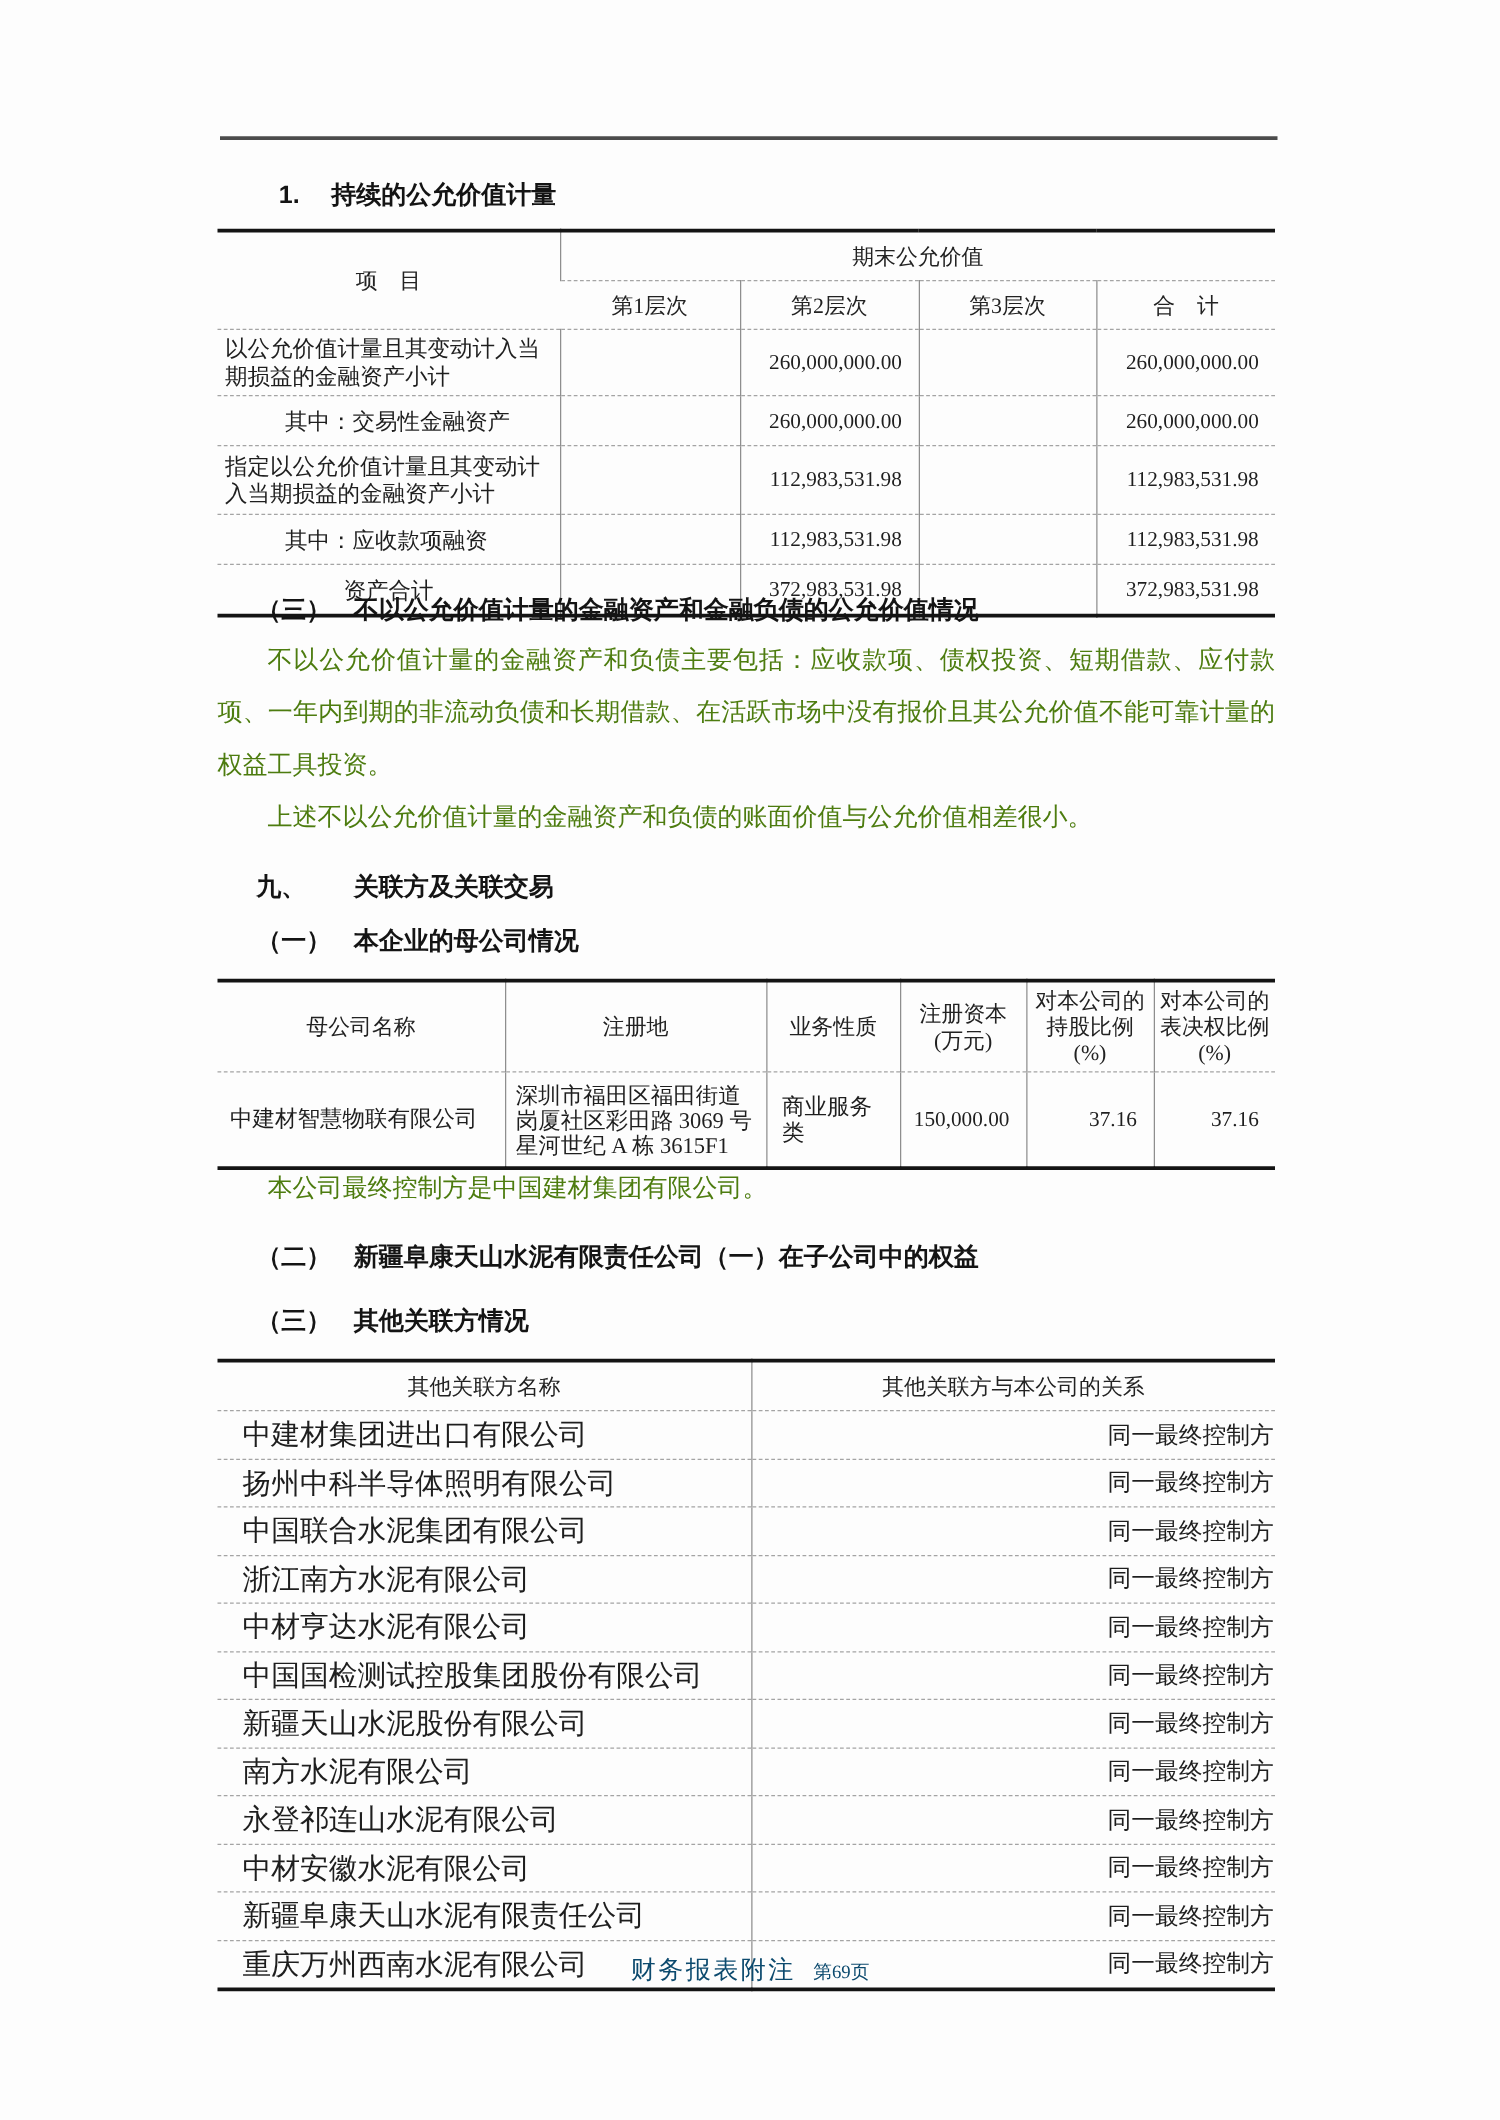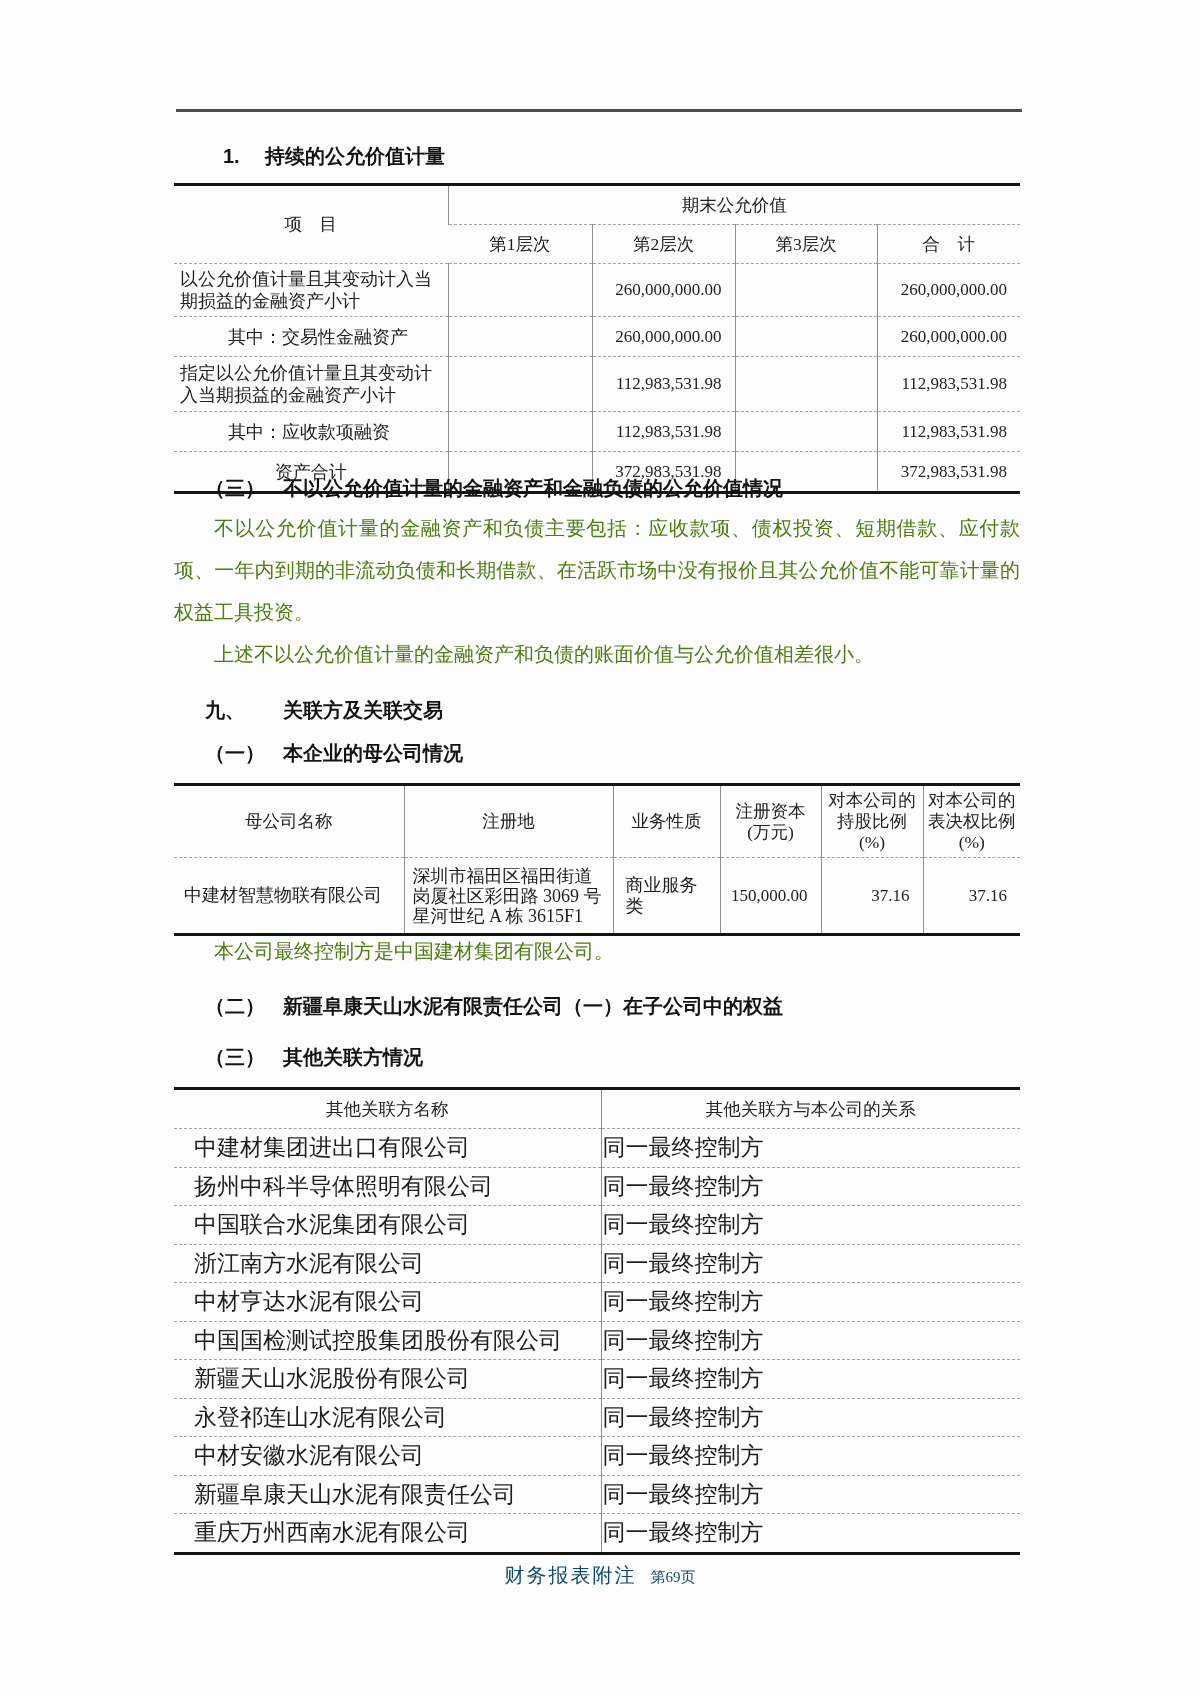--- a/index.html
+++ b/index.html
@@ -65,21 +65,21 @@
   .t2 .rhead td{height:69px;}
   .t2 .rbody td{height:73px;}
   .t2 .c-name{text-align:left;padding:0 10px;font-size:18px;line-height:21px;}
   .t2 .c-addr{text-align:left;padding:0 8px;font-size:18px;line-height:20px;}
   .t2 .c-biz{text-align:left;padding:0 12px;font-size:18px;line-height:21px;}
 
   .t3{top:1087px;left:174px;}
   .t3 .rhead td{height:36px;}
   .t3 .row td{height:35.5px;}
   .t3 .c-name{text-align:left;padding-left:20px;font-size:23px;}
-  .t3 .c-rel{text-align:left;font-size:23px;}
+  .t3 .c-rel{text-align:right;font-size:19px;}
 
   
   .footer{top:1562px;left:0;width:1200px;text-align:center;color:#0c4a6e;}
   .footer .f-label{font-size:20px;letter-spacing:2px;}
   .footer .f-page{font-size:15px;margin-left:10px;}
 </style>
 </head>
 <body>
 
 <div class="page">
@@ -244,20 +244,24 @@
     </tr>
     <tr class="row">
       <td class="c-name">中国国检测试控股集团股份有限公司</td>
       <td class="c-rel">同一最终控制方</td>
     </tr>
     <tr class="row">
       <td class="c-name">新疆天山水泥股份有限公司</td>
       <td class="c-rel">同一最终控制方</td>
     </tr>
     <tr class="row">
+      <td class="c-name">南方水泥有限公司</td>
+      <td class="c-rel">同一最终控制方</td>
+    </tr>
+    <tr class="row">
       <td class="c-name">永登祁连山水泥有限公司</td>
       <td class="c-rel">同一最终控制方</td>
     </tr>
     <tr class="row">
       <td class="c-name">中材安徽水泥有限公司</td>
       <td class="c-rel">同一最终控制方</td>
     </tr>
     <tr class="row">
       <td class="c-name">新疆阜康天山水泥有限责任公司</td>
       <td class="c-rel">同一最终控制方</td>

